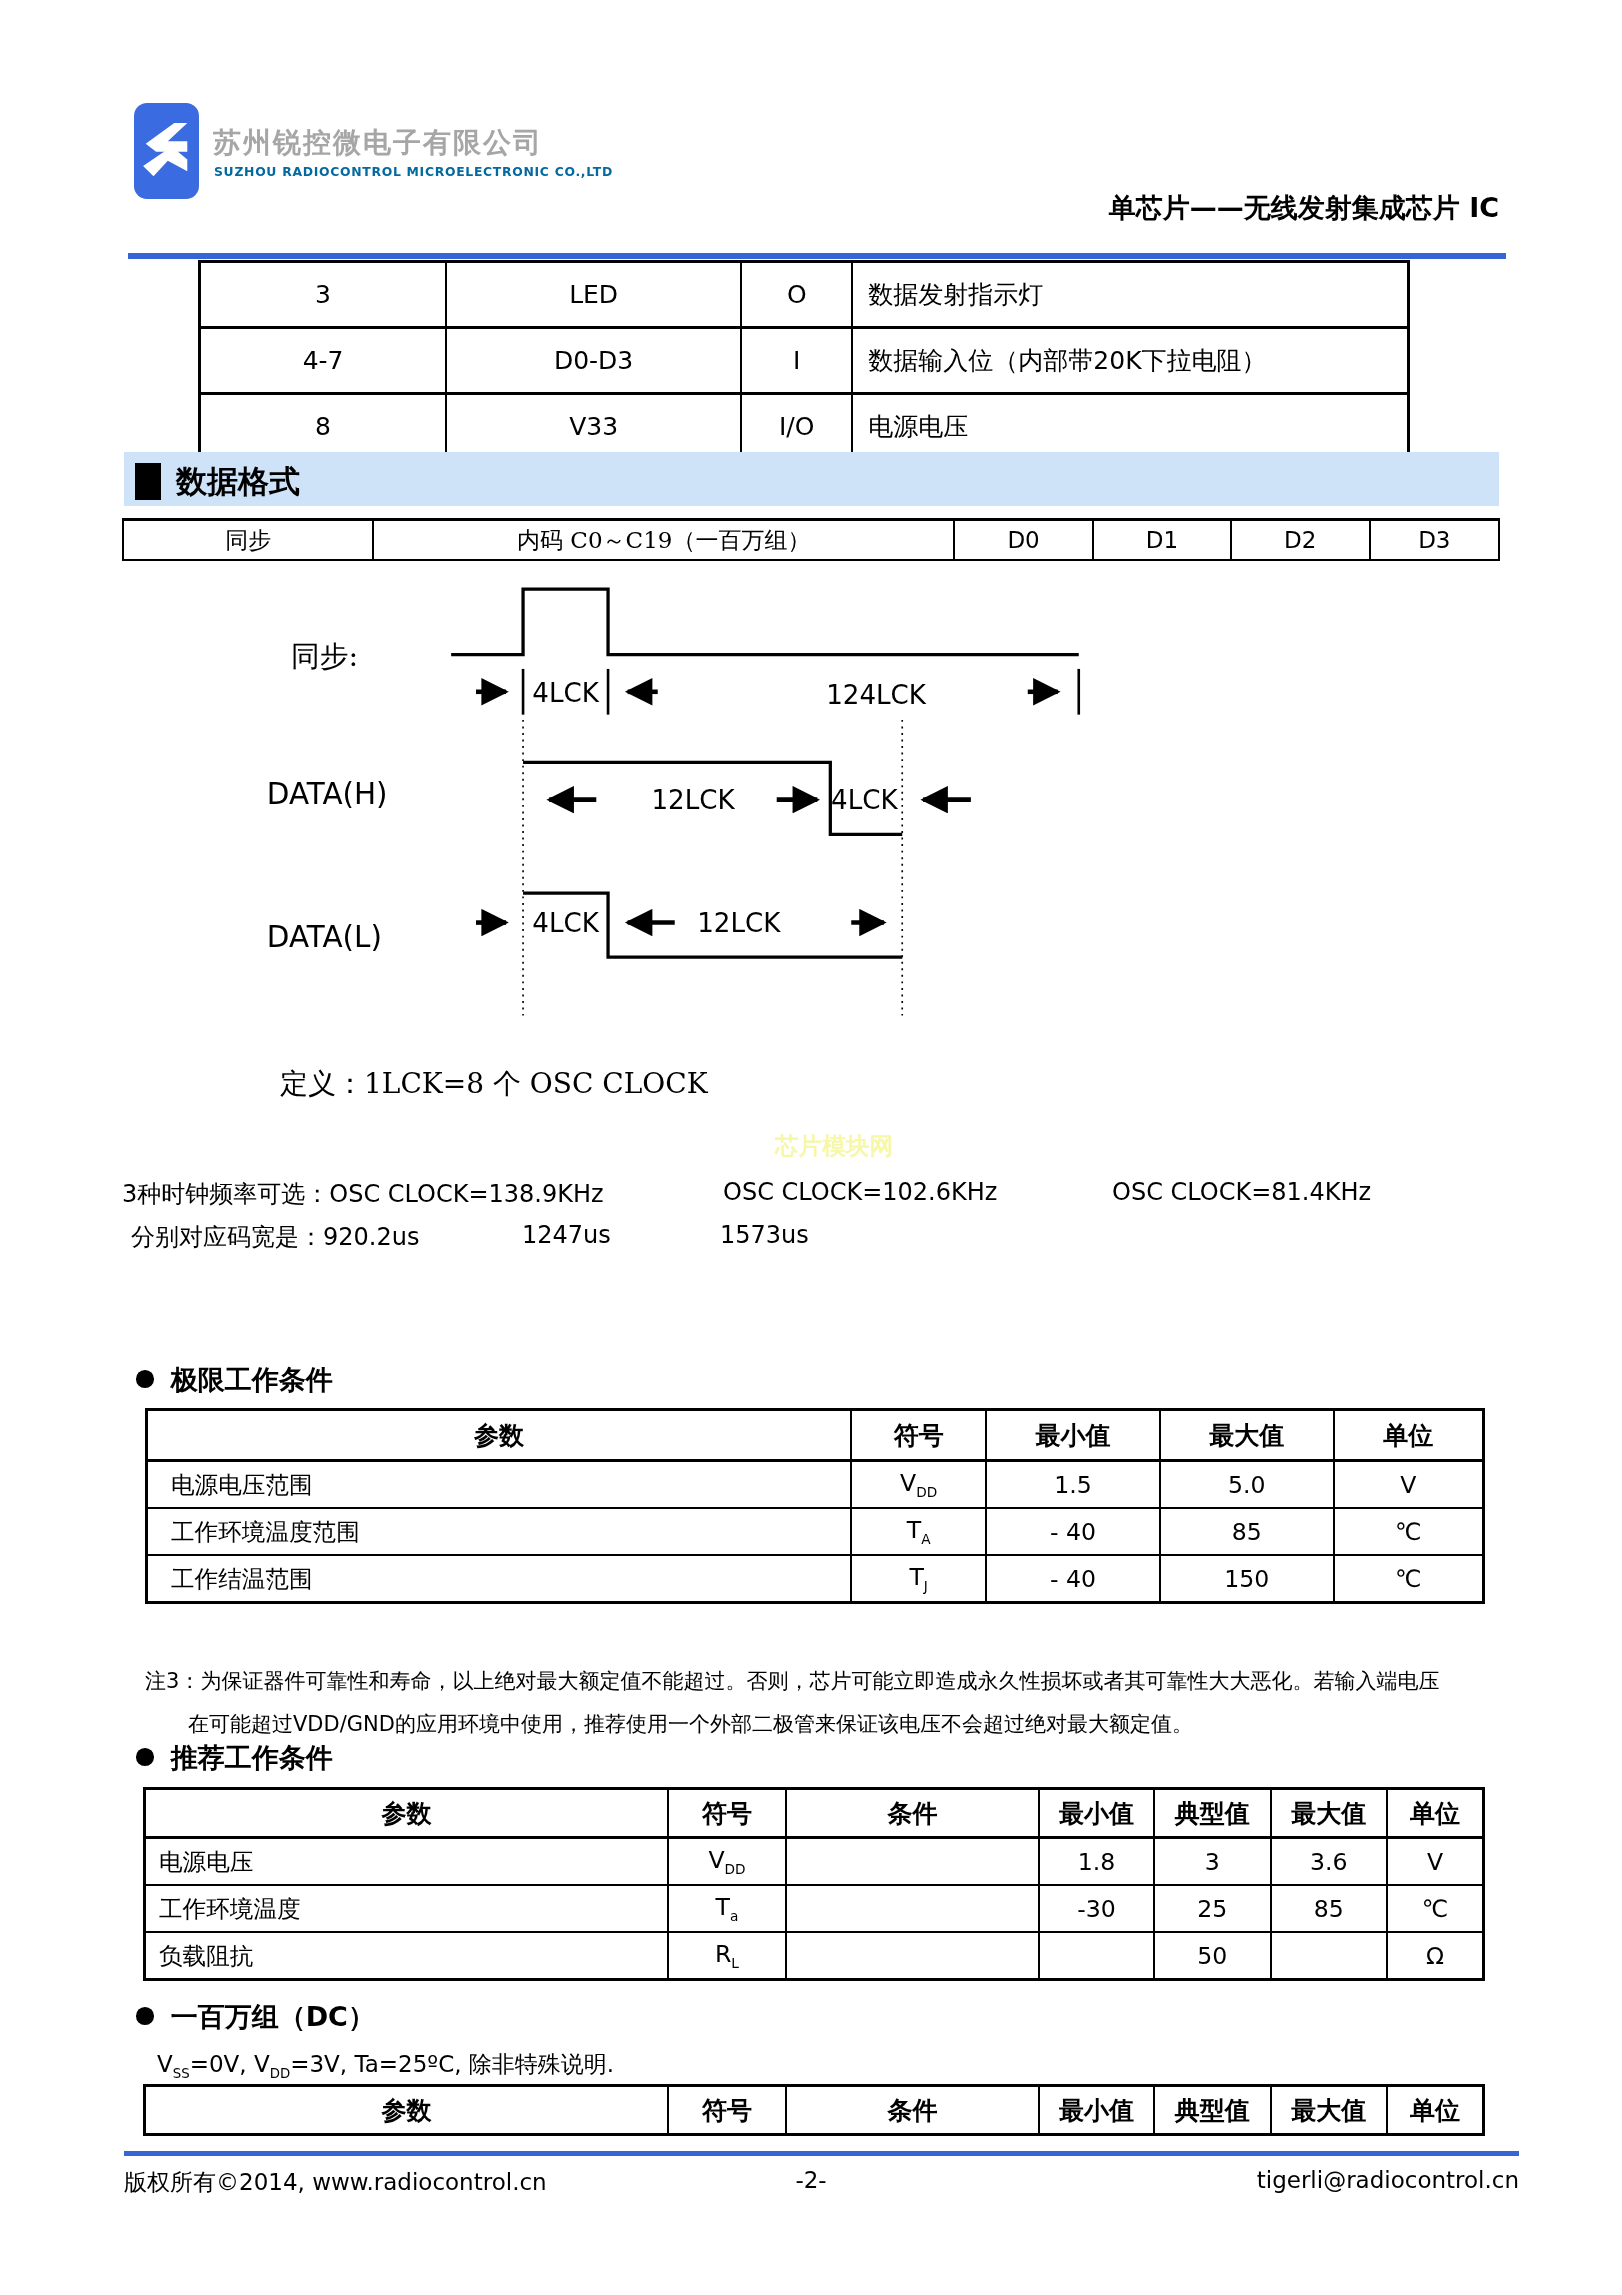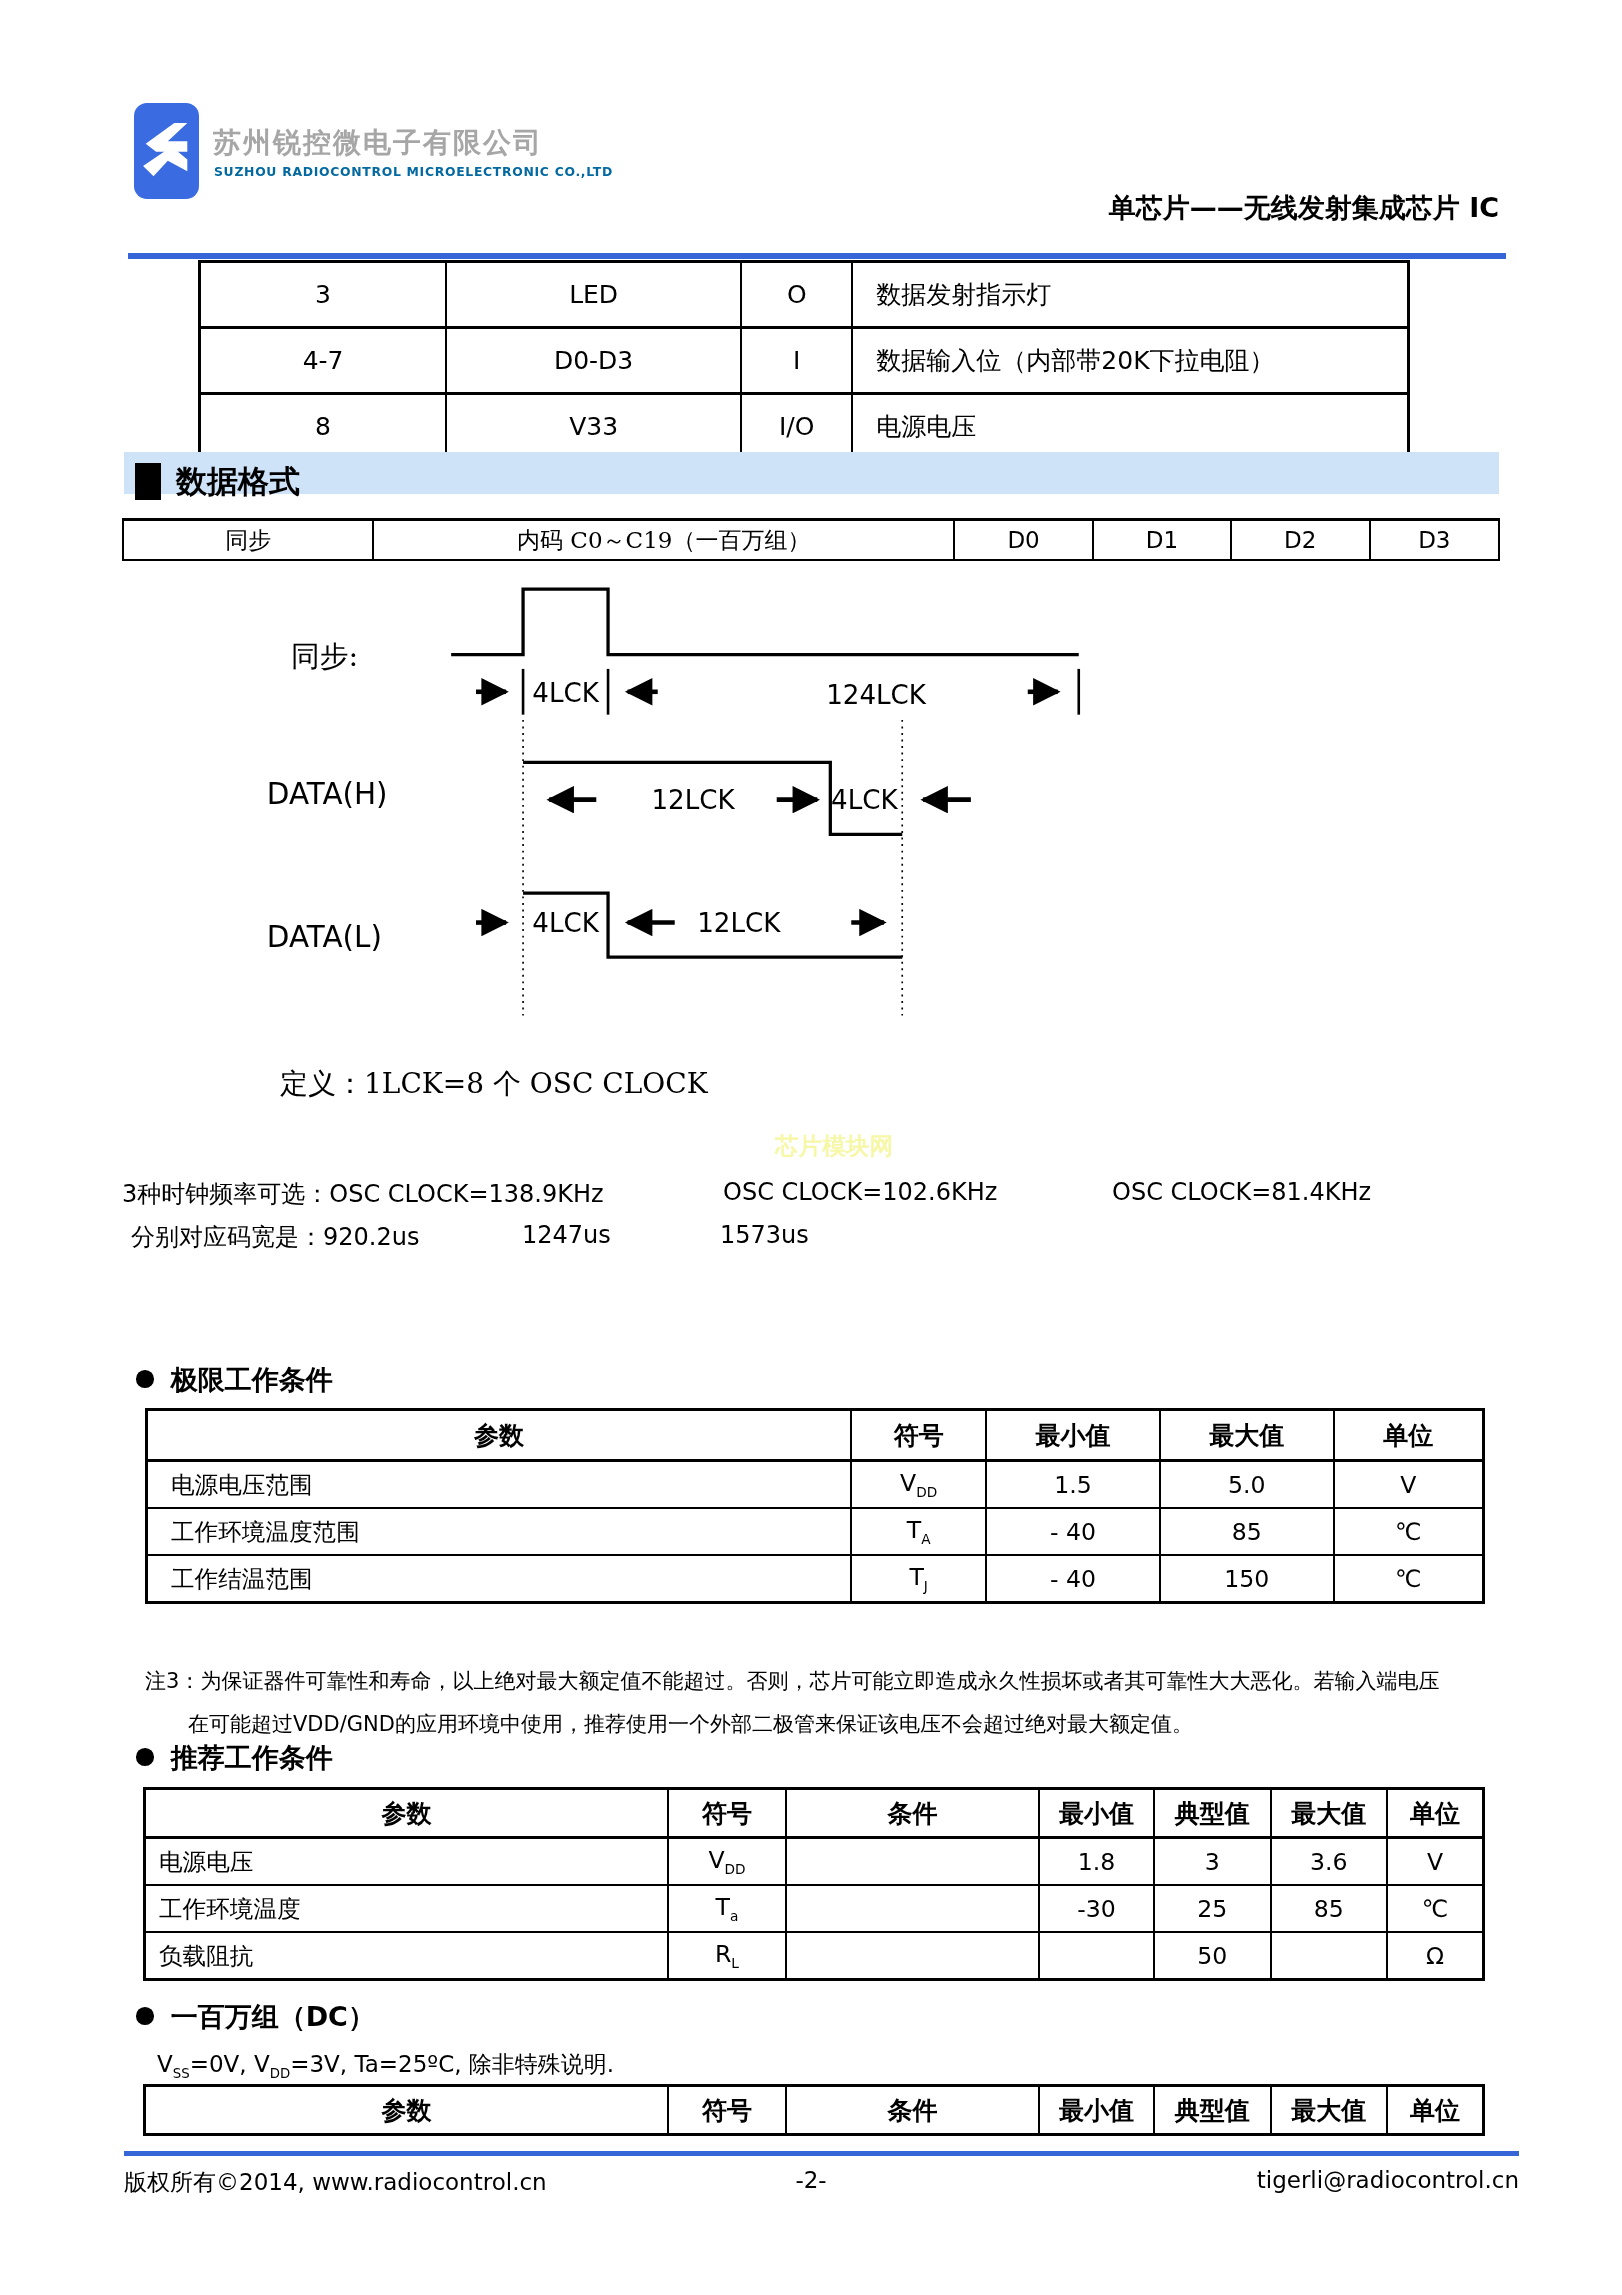--- a/index.html
+++ b/index.html
@@ -16,24 +16,24 @@
   .subtitle{left:0;top:190px;width:1499px;text-align:right;font-size:27px;font-weight:bold;}
   .hrule{left:128px;top:253px;width:1378px;height:5.9px;background:#3565d6;}
 
   
   table.t{border-collapse:collapse;table-layout:fixed;position:absolute;background:#fff;}
   table.t td,table.t th{overflow:hidden;vertical-align:middle;white-space:nowrap;}
 
   
   .t1{left:198px;top:260px;width:1212px;border:3.3px solid #000;}
   .t1 td{border:2px solid #000;border-top-width:3.3px;height:61px;font-size:25px;text-align:center;}
-  .t1 td.desc{text-align:left;padding-left:23px;}
-
-  
-  .secbar{left:124px;width:1375px;height:42px;background:#cee2f8;}
+  .t1 td.desc{text-align:left;padding-left:15px;}
+
+  
+  .secbar{left:124px;width:1375px;height:54px;background:#cee2f8;}
   .secbar .sq{position:absolute;left:10.5px;top:10.5px;width:26px;height:37px;background:#000;}
   .secbar .st{position:absolute;left:52px;top:8.5px;font-size:31px;font-weight:bold;}
   .bar-data{top:452px;}
   .bar-elec{top:1272px;}
 
   
   .t2{left:122px;top:518px;width:1378px;border:2.6px solid #000;border-top-width:3.9px;}
   .t2 td{border:2px solid #000;height:36px;font-size:23px;text-align:center;}
 
   

